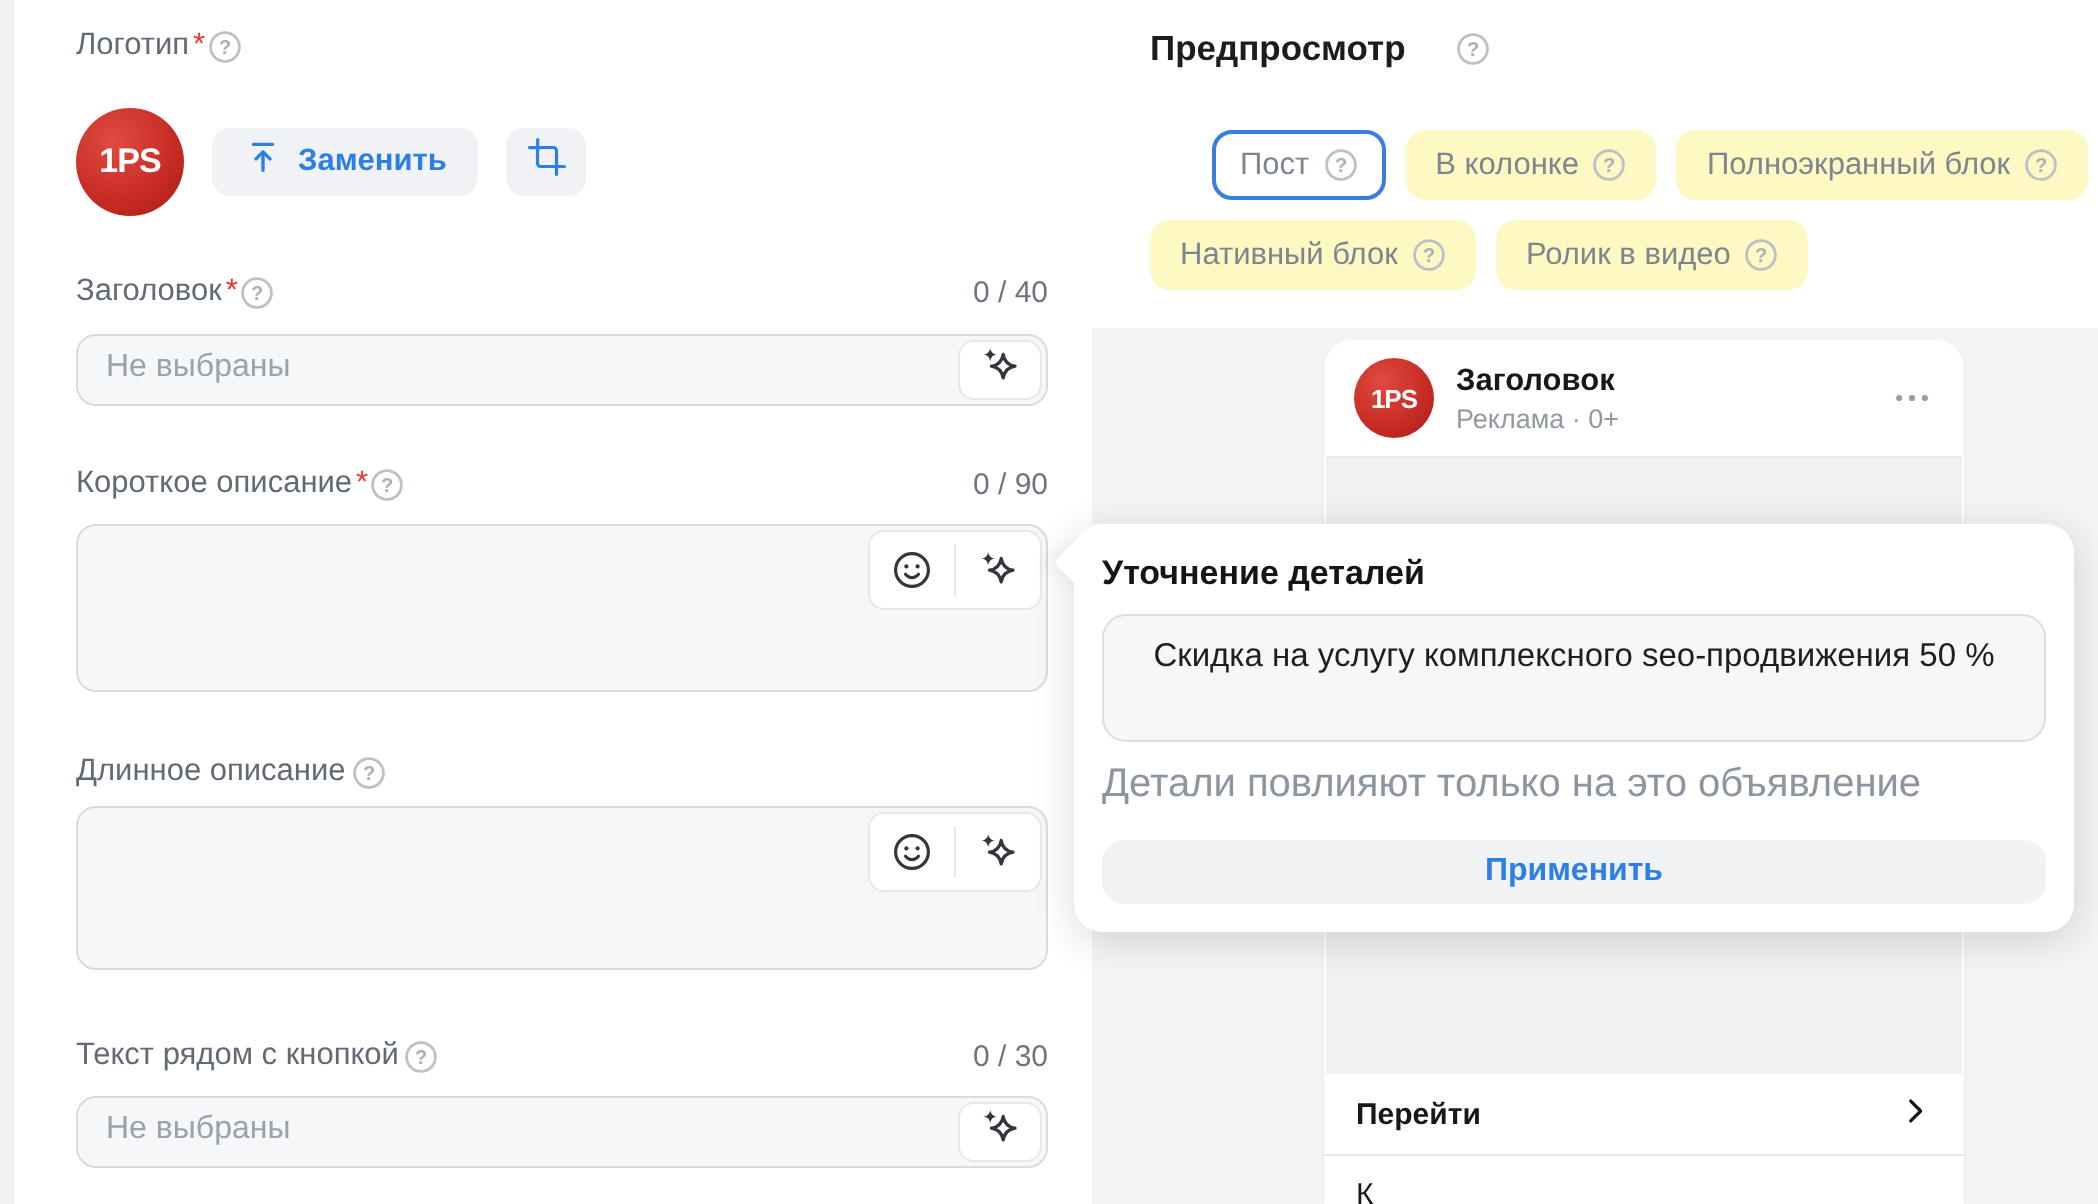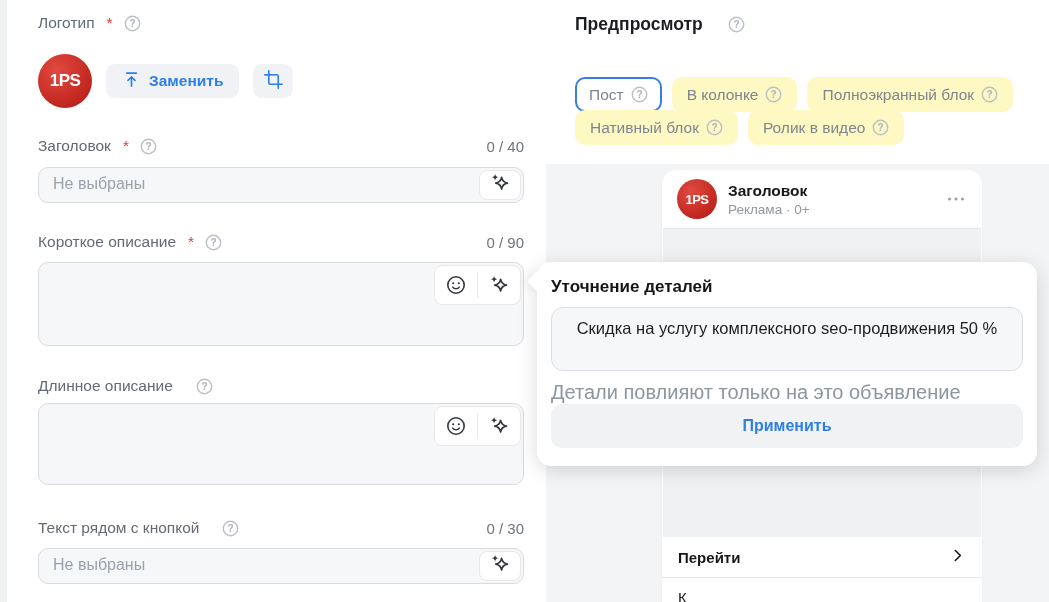--- a/index.html
+++ b/index.html
@@ -2,21 +2,21 @@
 <html><head>
 <meta charset="utf-8">
 <style>
   * { box-sizing: border-box; margin: 0; padding: 0; }
   html,body { width:1049px; height:602px; }
   body { font-family: "Liberation Sans", sans-serif; background:#ffffff; }
   .app { position:relative; width:1049px; height:602px; overflow:hidden; background:#fff; }
 
   .left-strip { position:absolute; left:0; top:0; width:7px; height:602px; background:#f0f1f3; }
   .label-row { position:absolute; left:38px; width:486px; display:flex; justify-content:space-between; align-items:center; }
-  .lbl { font-size:15.5px; color:#626a75; display:flex; align-items:center; gap:11px; }
+  .lbl { font-size:15.5px; color:#626a75; display:flex; align-items:center; gap:1px; }
   .req { color:#e53935; margin-left:1px; }
   .counter { font-size:15px; color:#6d747e; }
   .help { display:inline-flex; flex:none; }
 
   .logo-row { position:absolute; left:38px; top:54px; display:flex; align-items:center; gap:14px; }
   .logo-circle { border-radius:50%; background:radial-gradient(circle at 35% 30%, #e04a40, #c52a22 62%, #a51c15); color:#fff; font-weight:bold; display:flex; align-items:center; justify-content:center; letter-spacing:-0.5px; }
   .logo-circle.lg { width:54px; height:54px; font-size:17px; }
   .logo-circle.sm { width:40px; height:40px; font-size:13px; }
   .btn-ghost { display:inline-flex; align-items:center; gap:8px; height:34px; padding:0 16px; border:none; border-radius:9px; background:#f0f2f5; color:#2d7fe8; font-size:15.5px; font-weight:bold; font-family:inherit; cursor:pointer; }
   .btn-icon { width:40px; height:34px; padding:0; justify-content:center; }
@@ -27,42 +27,42 @@
 
   .t-area { position:absolute; left:38px; width:486px; background:#f6f7f8; border:1px solid #d9dbe0; border-radius:10px; }
   .icon-cluster { position:absolute; top:2px; right:2px; height:40px; background:#fff; border:1px solid #e6e8eb; border-radius:8px; display:flex; align-items:center; }
   .icon-cell { width:42px; height:100%; display:flex; align-items:center; justify-content:center; cursor:pointer; }
   .cluster-div { width:1px; height:26px; background:#e6e8eb; }
 
   
   .stage { position:absolute; left:546px; top:164px; right:0; bottom:0; background:#f3f4f6; }
   .preview-head { position:absolute; left:575px; top:14px; display:flex; align-items:center; gap:25px; font-size:17.5px; font-weight:bold; color:#1c1d21; }
   .chips { position:absolute; left:575px; display:flex; gap:10px; }
-  .chips.r1 { top:77px; } .chips.r2 { top:110px; }
+  .chips.r1 { top:65px;margin-left:31px; } .chips.r2 { top:110px; }
   .chip { display:inline-flex; align-items:center; gap:7px; height:35px; padding:0 14px; border-radius:10px; background:#fef9c3; color:#7d8590; font-size:15.5px; cursor:pointer; border:1px solid transparent; }
   .chip.active { background:#fff; border:2px solid #3a7de0; padding:0 12px; }
 
   .card { position:absolute; left:662px; top:170px; width:320px; bottom:0; background:#fff; border-radius:14px 14px 0 0; box-shadow:0 1px 2px rgba(0,0,0,0.05); overflow:hidden; z-index:1; }
   .card-head { height:58px; display:flex; align-items:center; gap:11px; padding:0 15px; }
   .card-title { font-size:15.5px; font-weight:bold; color:#16181c; }
   .card-meta { font-size:13.5px; color:#9198a1; margin-top:2px; }
   .dots { margin-left:auto; cursor:pointer; display:flex; }
   .card-img { margin:0 1px; height:309px; background:#f0f1f3; border-top:1px solid #e8e9eb; }
   .card-action { height:40px; display:flex; align-items:center; justify-content:space-between; padding:0 16px; cursor:pointer; }
   .card-action span { font-size:15px; font-weight:bold; color:#16181c; }
   .card-div { height:1px; background:#e3e5e8; }
   .card-bottom { padding:11px 16px 0; font-size:15px; color:#16181c; }
 
   
   .popover { position:absolute; left:537px; top:262px; width:500px; height:204px; background:#fff; border-radius:14px; box-shadow:0 4px 20px rgba(0,0,0,0.15); z-index:5; padding:15px 14px 0; }
   .popover .beak { position:absolute; left:-7px; top:11px; width:16px; height:16px; background:#fff; transform:rotate(45deg); border-radius:3px; box-shadow:-4px 4px 8px rgba(0,0,0,0.05); }
   .pop-title { font-size:17px; font-weight:bold; color:#131518; margin-bottom:10px; }
   .pop-field { height:64px; background:#f6f7f8; border:1px solid #dcdee3; border-radius:12px; padding:9px 13px; font-size:16.5px; color:#1c1e22; line-height:1.4;text-align:center; }
   .pop-helper { margin-top:10px; font-size:20px; color:#8d95a0; }
-  .pop-apply { width:100%; height:44px; border:none; border-radius:11px; background:#f1f2f4; color:#2d7fe8; font-size:16px; font-weight:bold; font-family:inherit; cursor:pointer; }
+  .pop-apply { margin-top:16px; width:100%; height:32px; border:none; border-radius:11px; background:#f1f2f4; color:#2d7fe8; font-size:16px; font-weight:bold; font-family:inherit; cursor:pointer; }
 </style>
 </head>
 <body>
 
 <div class="app">
   <div class="left-strip"></div>
 
   <div class="label-row" style="top:14px">
     <span class="lbl">
       <span>Логотип</span>

